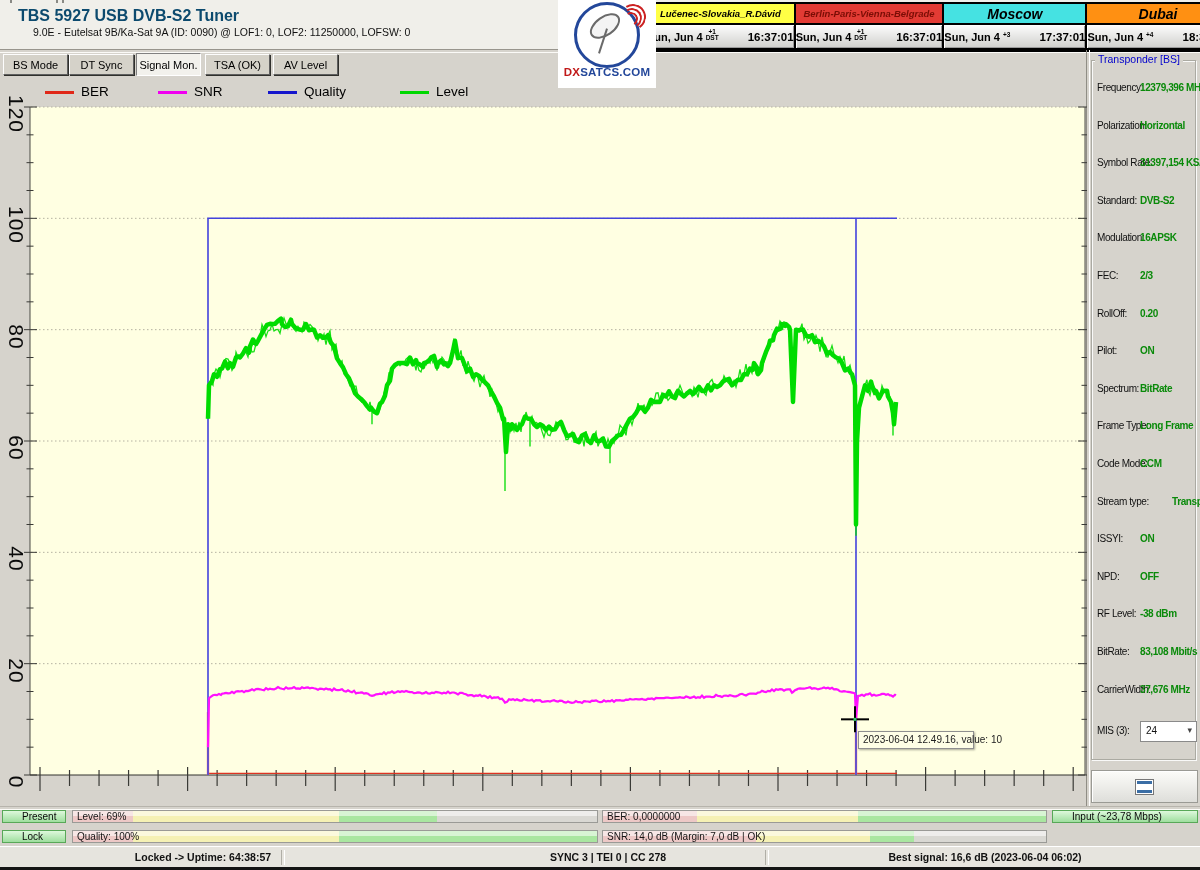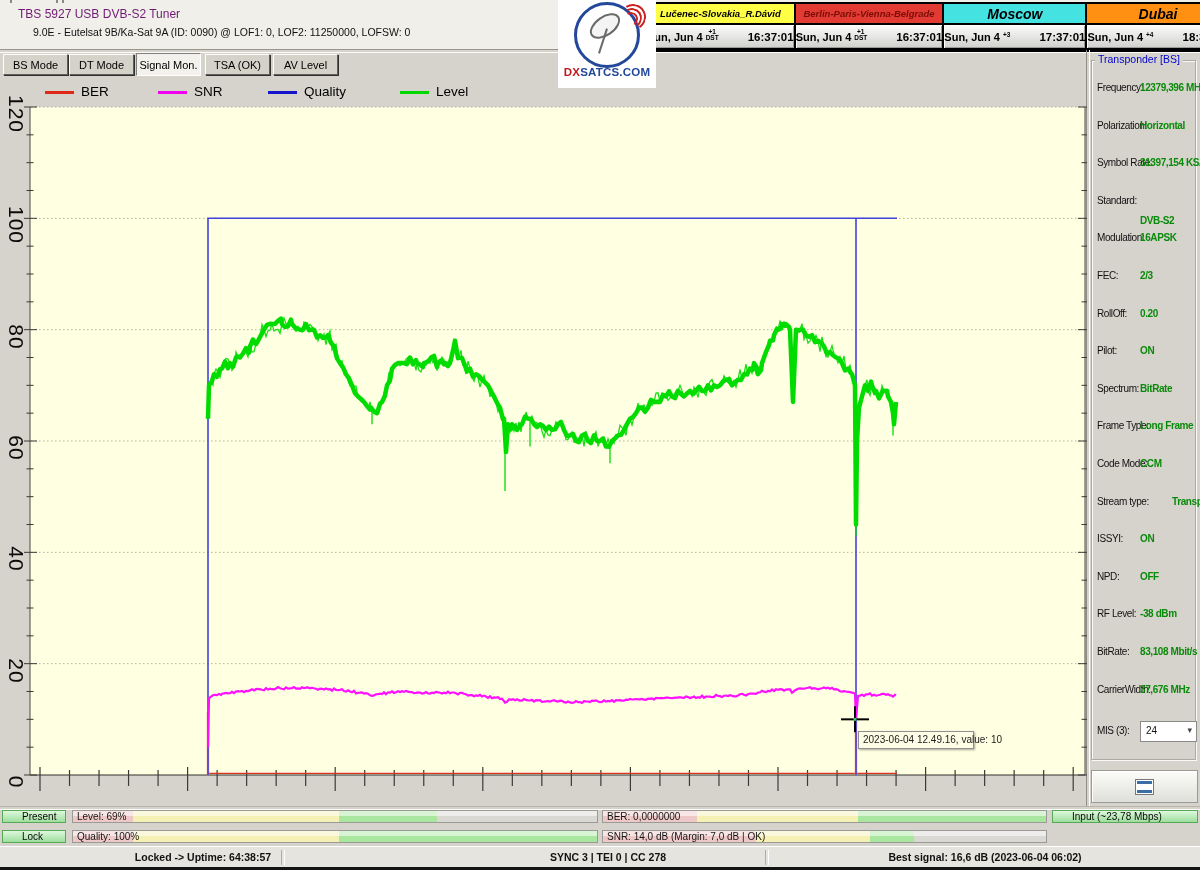--- a/index.html
+++ b/index.html
@@ -3,21 +3,21 @@
 <meta charset="utf-8">
 <style>
   html,body{margin:0;padding:0;}
   body{
     position:relative;width:1200px;height:870px;overflow:hidden;
     background:#d6d3cc;font-family:"Liberation Sans","DejaVu Sans",sans-serif;
     -webkit-font-smoothing:antialiased;
   }
   
   .top-strip{position:absolute;left:0;top:0;width:1200px;height:49px;background:#f0efea;}
-  .win-title{position:absolute;left:18px;top:7px;font-size:12px;font-weight:normal;color:#701a75;white-space:nowrap;}
+  .win-title{position:absolute;left:18px;top:7px;font-size:16px;font-weight:bold;color:#0c4a6e;white-space:nowrap;}
   .win-subtitle{position:absolute;left:33px;top:26px;font-size:10.5px;color:#111;white-space:nowrap;}
   .top-groove{position:absolute;left:0;top:49px;width:1200px;height:2px;border-top:1px solid #98958d;border-bottom:1px solid #fbfaf7;}
   .clip-marks{position:absolute;top:0;left:8px;width:120px;height:4px;}
   .clip-marks i{position:absolute;top:0;width:2px;height:3px;background:#8a8a85;}
   
   .clocks{position:absolute;left:645px;top:2px;width:553px;height:46px;display:grid;
     grid-template-columns:repeat(5,1fr);grid-template-rows:19px 23px;background:#000;gap:2px;border:2px solid #000;}
   .clock-head{display:flex;align-items:center;justify-content:center;font-style:italic;font-weight:bold;white-space:nowrap;overflow:hidden;}
   .clock-head.small{font-size:9.5px;}
   .clock-head.big{font-size:14px;}
@@ -145,21 +145,21 @@
   <div class="logo-dish"></div>
   <div class="logo-mast"></div>
   <div class="logo-arc" style="left:66px;top:12px;width:10px;height:10px;"></div>
   <div class="logo-arc" style="left:64px;top:8px;width:16px;height:16px;"></div>
   <div class="logo-arc" style="left:62px;top:4px;width:22px;height:22px;"></div>
   <div class="logo-text"><span class="dx">DX</span><span class="rest">SATCS.COM</span></div>
 </div>
 
 <div id="tabs">
     <div class="tab" style="left: 3px;">BS Mode</div>
-    <div class="tab" style="left: 69px;">DT Mode</div>
+    <div class="tab" style="left: 69px;">DT Sync</div>
     <div class="tab active" style="left: 136px;">Signal Mon.</div>
     <div class="tab" style="left: 205px;">TSA (OK)</div>
     <div class="tab" style="left: 273px;">AV Level</div>
   </div>
 
 <div id="legend">
     <div class="legend-sw" style="left: 45px; background: rgb(224, 40, 24);"></div>
     <div class="legend-label" style="left: 81px;">BER</div>
     <div class="legend-sw" style="left: 158px; background: rgb(240, 0, 240);"></div>
     <div class="legend-label" style="left: 194px;">SNR</div>
@@ -301,21 +301,21 @@
 <div class="groupbox"></div>
 <div class="groupbox-title">Transponder [BS]</div>
 <div id="tp-rows">
     <div class="tp-label" style="top: 82px;">Frequency:</div>
     <div class="tp-value" style="top: 82px;">12379,396 MHz</div>
     <div class="tp-label" style="top: 119.6px;">Polarization:</div>
     <div class="tp-value" style="top: 119.6px;">Horizontal</div>
     <div class="tp-label" style="top: 157.2px;">Symbol Rate:</div>
     <div class="tp-value" style="top: 157.2px;">31397,154 KS/s</div>
     <div class="tp-label" style="top: 194.8px;">Standard:</div>
-    <div class="tp-value" style="top: 194.8px; margin-top: 20px;">DVB-S2</div>
+    <div class="tp-value" style="top: 194.8px;">DVB-S2</div>
     <div class="tp-label" style="top: 232.4px;">Modulation:</div>
     <div class="tp-value" style="top: 232.4px;">16APSK</div>
     <div class="tp-label" style="top: 270px;">FEC:</div>
     <div class="tp-value" style="top: 270px;">2/3</div>
     <div class="tp-label" style="top: 307.6px;">RollOff:</div>
     <div class="tp-value" style="top: 307.6px;">0.20</div>
     <div class="tp-label" style="top: 345.2px;">Pilot:</div>
     <div class="tp-value" style="top: 345.2px;">ON</div>
     <div class="tp-label" style="top: 382.8px;">Spectrum:</div>
     <div class="tp-value" style="top: 382.8px;">BitRate</div>

